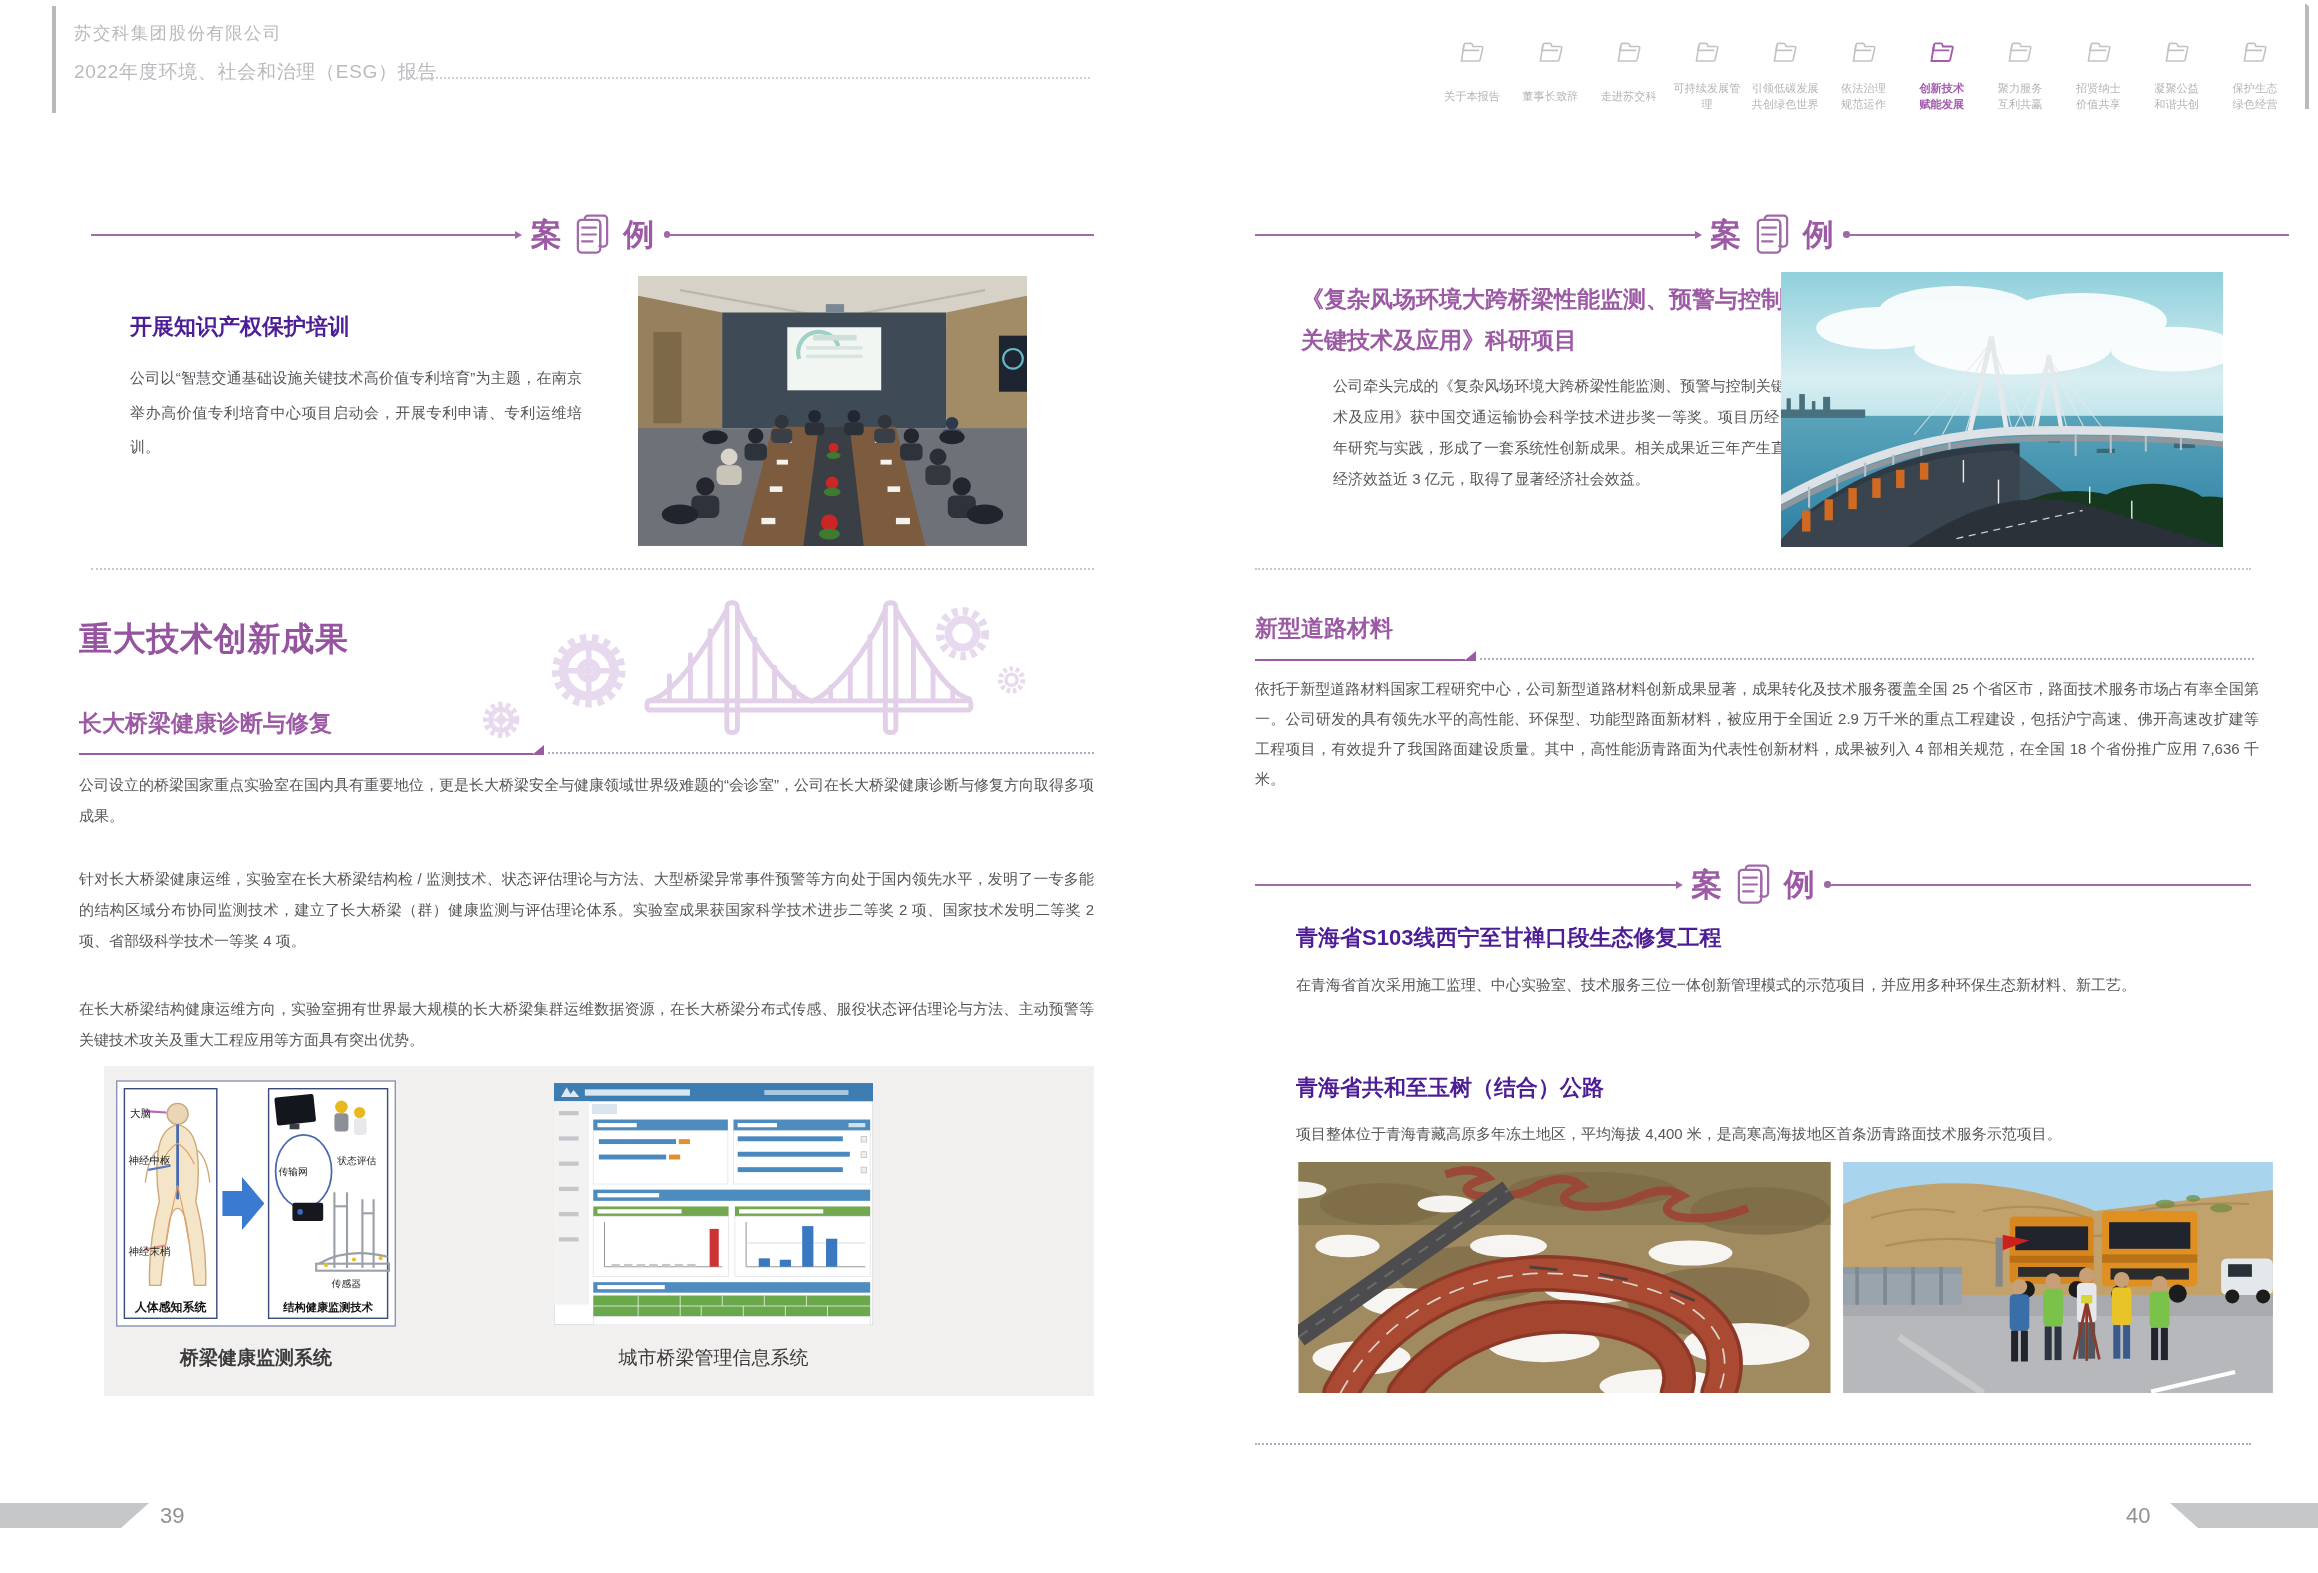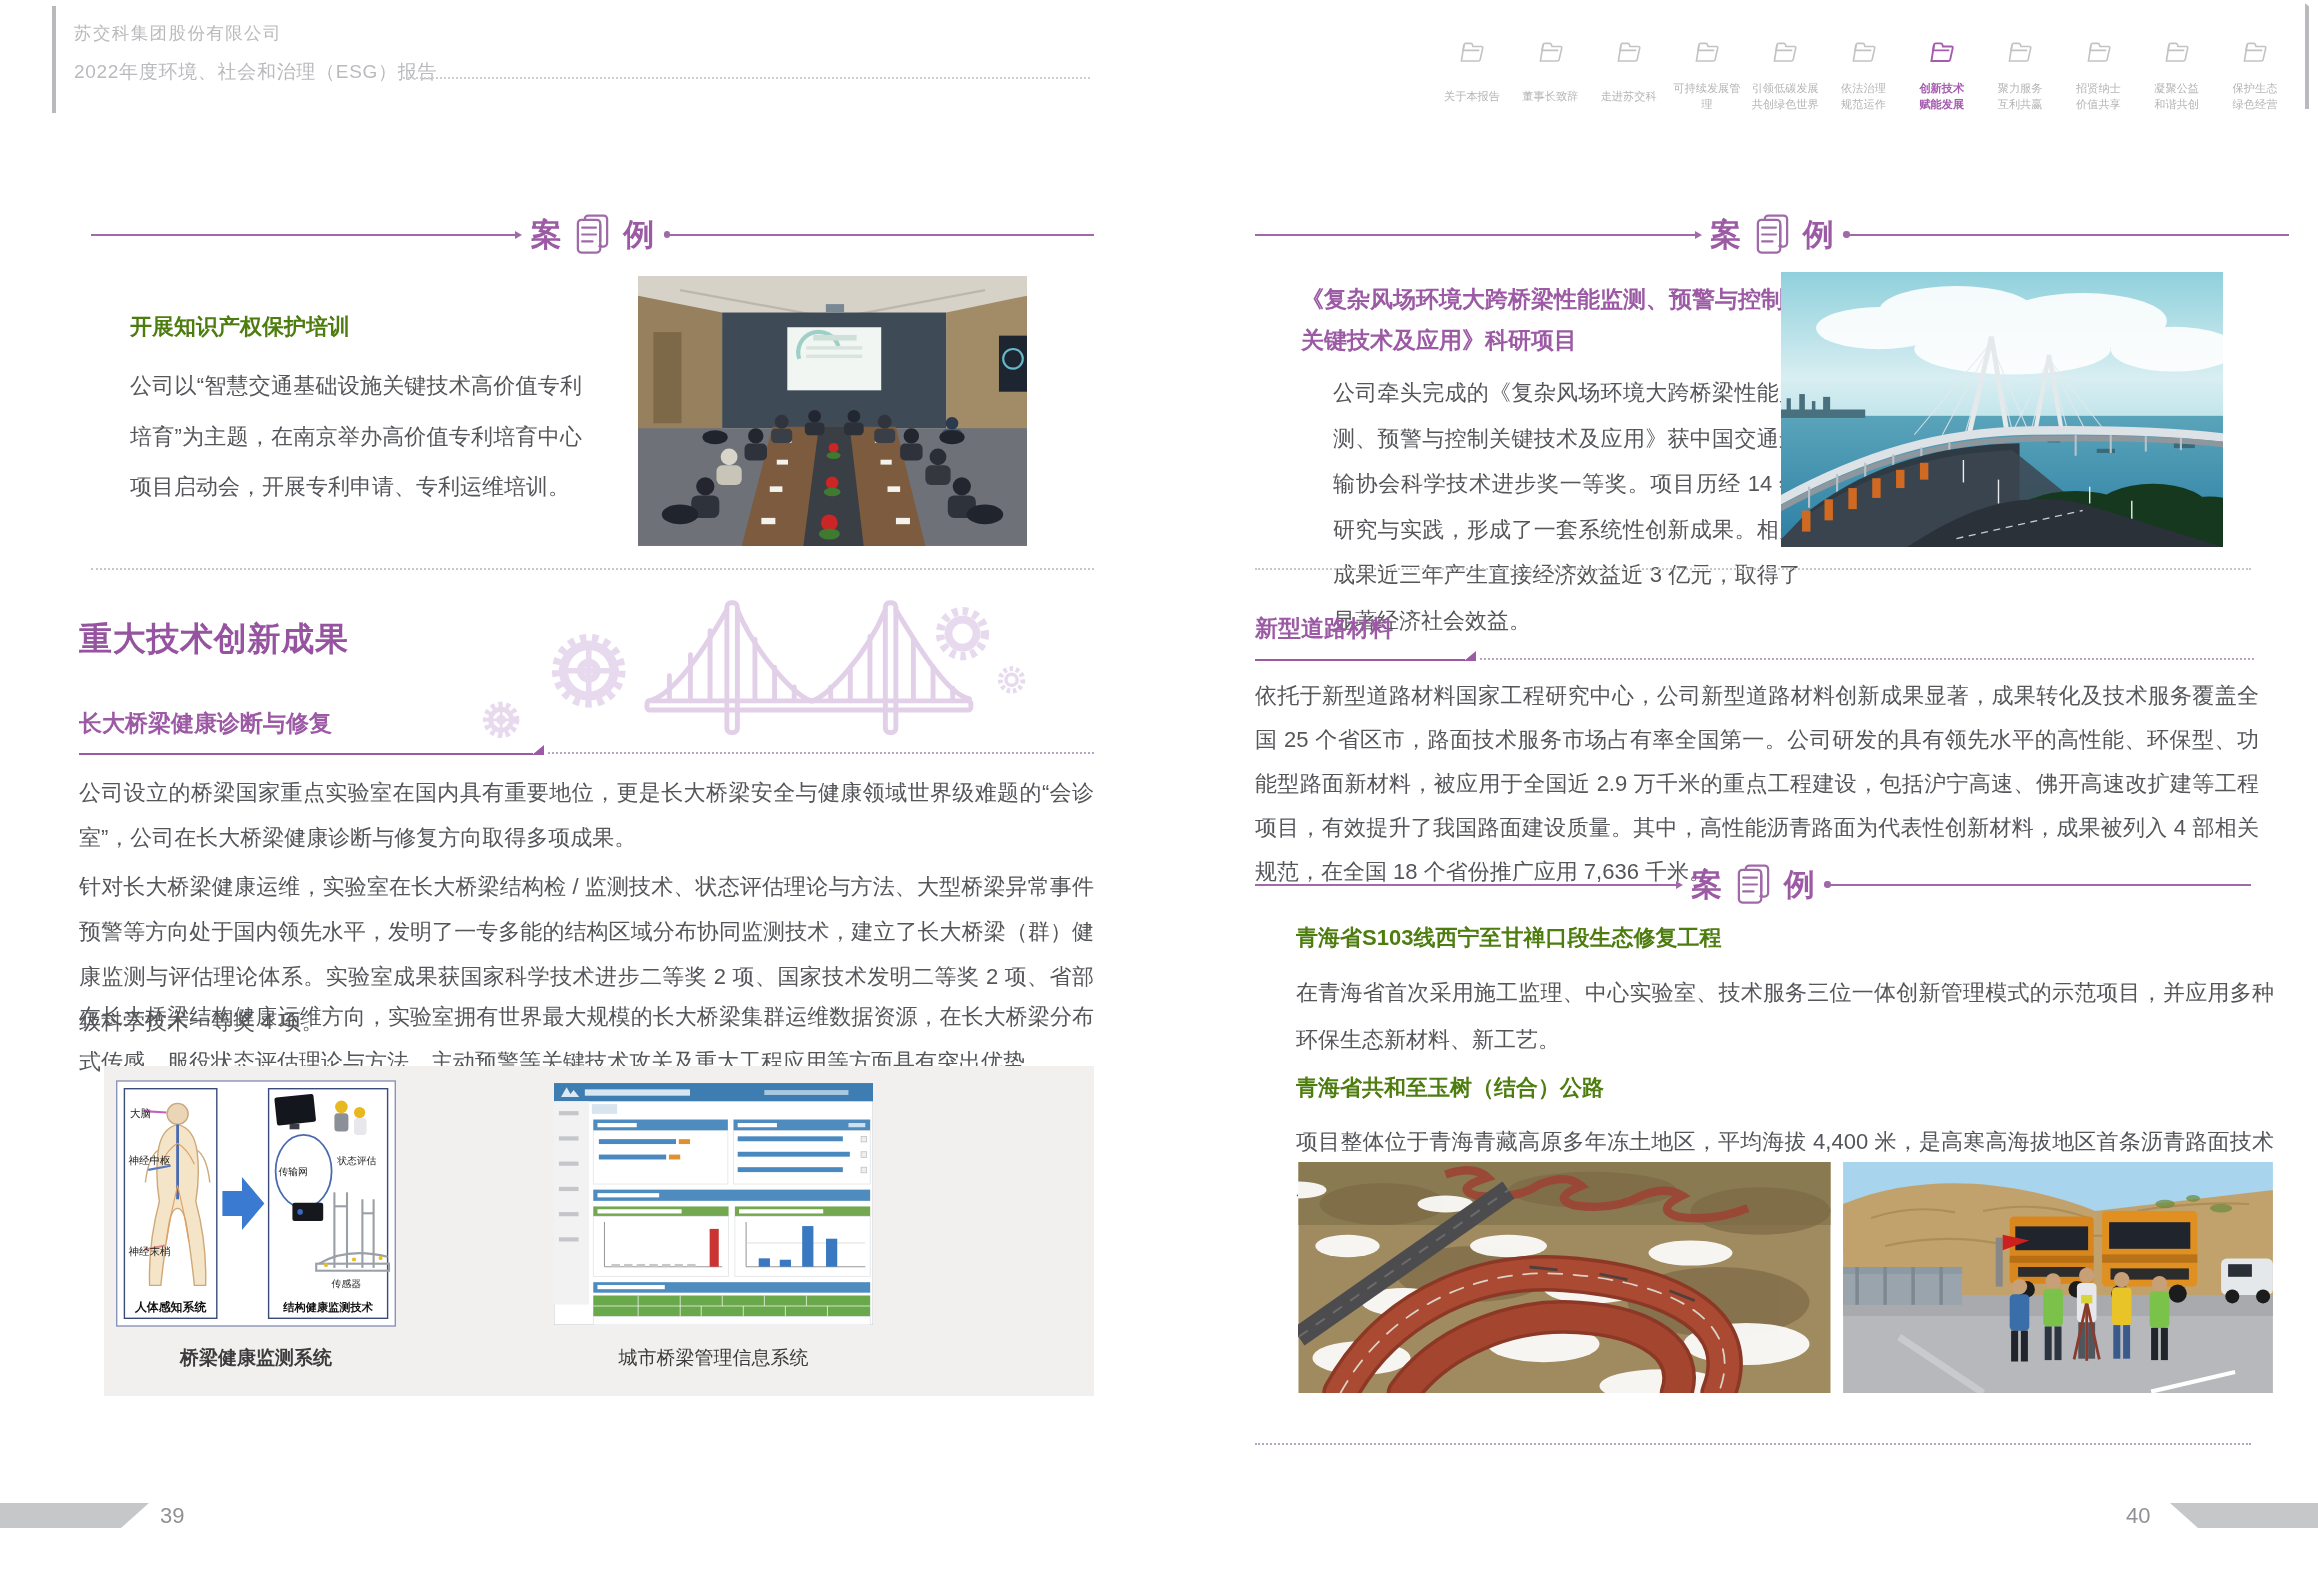--- a/index.html
+++ b/index.html
@@ -19,24 +19,24 @@
   .nav-item.active .nlabel{color:#a55cae;font-weight:bold;}
   
   .case-head{position:absolute;display:flex;align-items:center;gap:11.2px;height:49px;}
   .case-head .cl,.case-head .cr{flex:1;height:0;border-top:2.1px solid #a06aa8;position:relative;}
   .case-head .cl .arr{position:absolute;right:-2.8px;top:-4.9px;width:0;height:0;
       border-left:7.7px solid #a06aa8;border-top:4.2px solid transparent;border-bottom:4.2px solid transparent;}
   .case-head .cr .dot{position:absolute;left:-1.4px;top:-4.2px;width:6.3px;height:6.3px;border-radius:50%;background:#a06aa8;}
   .cchar{font-size:31px;font-weight:bold;color:#9c5aa5;line-height:1;}
   .cicon{width:39px;height:43px;}
   
-  .purple-h3{position:absolute;font-size:22px;font-weight:bold;color:#4d7c0f;}
+  .purple-h3{position:absolute;font-size:22px;font-weight:bold;color:#4c1d95;}
   .big-title{position:absolute;font-size:33px;font-weight:bold;color:#9553a0;letter-spacing:0.7px;}
   .sub-title{position:absolute;font-size:23px;font-weight:bold;color:#9c5aa5;}
-  .body-p{position:absolute;font-size:22px;line-height:2.05;text-align:justify;color:#55565a;}
+  .body-p{position:absolute;font-size:15px;line-height:2.05;text-align:justify;color:#55565a;}
   .rule{position:absolute;display:flex;align-items:flex-end;}
   .rule .solid{height:0;border-top:2.8px solid #9c5aa5;}
   .rule .tri{width:0;height:0;border-bottom:10.5px solid #9c5aa5;border-left:12.6px solid transparent;margin-left:-1.4px;}
   .rule .dots{flex:1;border-top:2.1px dotted #b7a6c2;margin-bottom:0.7px;margin-left:4.2px;}
   .gray-dotted{position:absolute;border-top:2.1px dotted #c8c8c8;}
   .purple-dotted{position:absolute;border-top:2.1px dotted #b7a6c2;}
   .photo{position:absolute;display:block;}
   .fig-panel{position:absolute;background:#f1f0ee;}
   .fig-caption{position:absolute;font-size:19px;color:#3c3c3e;text-align:center;}
   .page-no{position:absolute;font-size:22px;color:#8f9194;}

